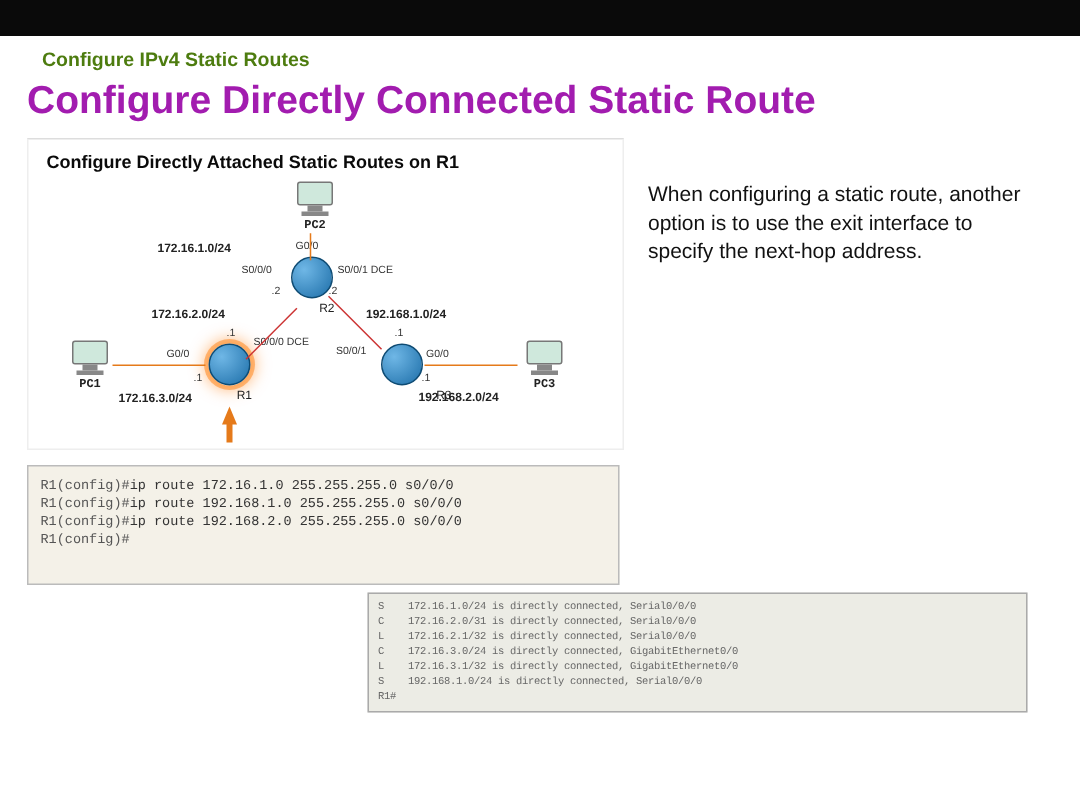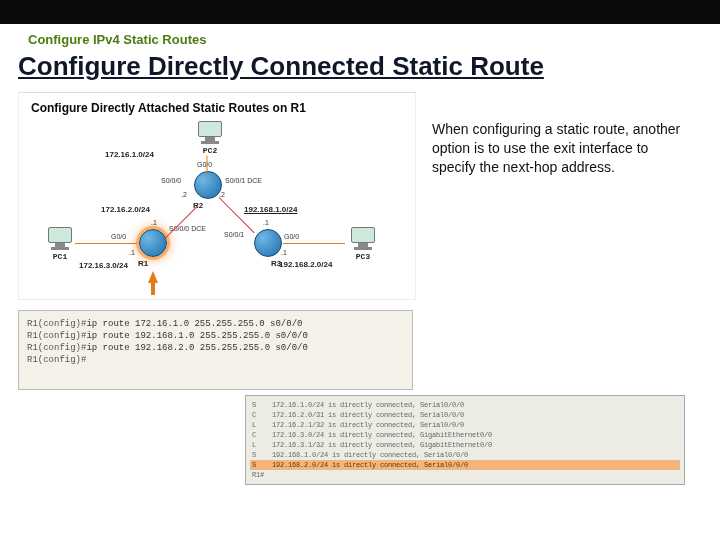--- a/index.html
+++ b/index.html
@@ -7,23 +7,22 @@
     width: 720px; height: 540px;
     font-family: Arial, Helvetica, sans-serif;
     background: #fff; overflow: hidden; position: relative;
   }
   .top-bar { height: 24px; background: #0a0a0a; }
   .pre-title {
     font-size: 13px; font-weight: bold; color: #4d7c0f;
     padding: 8px 0 4px 28px;
   }
   .big-title {
-    font-size: 26px; font-weight: bold; color: #0f172a;
+    font-size: 26px; font-weight: bold; color: #a21caf;
     padding: 0 0 10px 18px;
-    text-decoration: underline;
   }
   .content { position: relative; padding: 0 18px; }
   .diagram-box {
     width: 398px; position: relative; background: #fff;
     border: 1px solid #eee; border-top: 1px solid #ddd;
   }
   .diagram-title {
     font-size: 12px; font-weight: bold; color: #0a0a0a;
     padding: 8px 12px 4px 12px;
   }
@@ -40,22 +39,22 @@
   .pc .lbl { font-size: 8px; font-weight: bold; margin-top: 2px; color: #222; font-family: Liberation Mono, monospace; }
   .router {
     position: absolute; width: 28px; height: 28px; border-radius: 50%;
     background: radial-gradient(circle at 30% 30%, #6fb7e6, #1d6ea8);
     border: 1px solid #0e4b73;
   }
   .router.hl {
     box-shadow: 0 0 0 3px rgba(255,120,0,0.45), 0 0 10px 3px rgba(255,120,0,0.5);
   }
   .r-lbl {
-    position: absolute; font-size: 8px; font-weight: bold; color: #222;
-    text-align: left; width: 30px;
+    position: absolute; font-size: 8px; font-weight: normal; color: #222;
+    text-align: right; width: 30px;
   }
   .net-lbl { position: absolute; font-size: 8px; font-weight: bold; color: #222; }
   .if-lbl { position: absolute; font-size: 7px; color: #333; }
   .line { position: absolute; height: 0; border-top: 1.5px solid #c33; transform-origin: left center; }
   .line.orange { border-top-color: #e57a1a; }
   .arrow-up {
     position: absolute; width: 0; height: 0;
     border-left: 5px solid transparent; border-right: 5px solid transparent;
     border-bottom: 12px solid #e57a1a;
   }
@@ -93,34 +92,34 @@
     <div class="diagram-title">Configure Directly Attached Static Routes on R1</div>
 
     <div class="topo">
 
       <div class="pc" style="left:172px; top:2px;">
         <div class="mon"></div>
           <div class="stand"></div>
           <div class="base"></div>
         <div class="lbl">PC2</div>
       </div>
-      <div class="net-lbl" style="left:86px; top:31px;">172.16.1.0/24</div>
+      <div class="net-lbl" style="left:86px; top:42px;">172.16.1.0/24</div>
 
       <div class="router" style="left:175px; top:52px;"></div>
       <div class="r-lbl" style="left:174px; top:82px;">R2</div>
       <div class="if-lbl" style="left:178px; top:42px;">G0/0</div>
       <div class="if-lbl" style="left:142px; top:58px;">S0/0/0</div>
       <div class="if-lbl" style="left:206px; top:58px;">S0/0/1 DCE</div>
       <div class="if-lbl" style="left:162px; top:72px;">.2</div>
       <div class="if-lbl" style="left:200px; top:72px;">.2</div>
 
       <div class="line orange" style="left:188px; top:36px; width:18px; transform:rotate(90deg);"></div>
 
       <div class="net-lbl" style="left:82px; top:86px;">172.16.2.0/24</div>
-      <div class="net-lbl" style="left:225px; top:86px;text-decoration:underline;">192.168.1.0/24</div>
+      <div class="net-lbl" style="left:225px; top:86px;">192.168.1.0/24</div>
 
       <div class="router hl" style="left:120px; top:110px;"></div>
       <div class="r-lbl" style="left:119px; top:140px;">R1</div>
       <div class="if-lbl" style="left:92px; top:114px;">G0/0</div>
       <div class="if-lbl" style="left:150px; top:106px;">S0/0/0 DCE</div>
       <div class="if-lbl" style="left:132px; top:100px;">.1</div>
       <div class="if-lbl" style="left:110px; top:130px;">.1</div>
 
       <div class="router" style="left:235px; top:110px;"></div>
       <div class="r-lbl" style="left:252px; top:140px;">R3</div>
@@ -165,15 +164,14 @@
 
 <div class="body-text">When configuring a static route, another option is to use the exit interface to specify the next-hop address.</div>
 
 <div class="rt-box">
   <div class="rt-line"><span class="code">S</span>  <span>172.16.1.0/24 is directly connected, Serial0/0/0</span></div>
   <div class="rt-line"><span class="code">C</span>  <span>172.16.2.0/31 is directly connected, Serial0/0/0</span></div>
   <div class="rt-line"><span class="code">L</span>  <span>172.16.2.1/32 is directly connected, Serial0/0/0</span></div>
   <div class="rt-line"><span class="code">C</span>  <span>172.16.3.0/24 is directly connected, GigabitEthernet0/0</span></div>
   <div class="rt-line"><span class="code">L</span>  <span>172.16.3.1/32 is directly connected, GigabitEthernet0/0</span></div>
   <div class="rt-line"><span class="code">S</span>  <span>192.168.1.0/24 is directly connected, Serial0/0/0</span></div>
-  <div class="rt-line rt-hl"><span class="code">S</span>  <span>192.168.2.0/24 is directly connected, Serial0/0/0</span></div>
   <div class="rt-line"><span>R1#</span></div>
 </div>
 
 </body></html>

